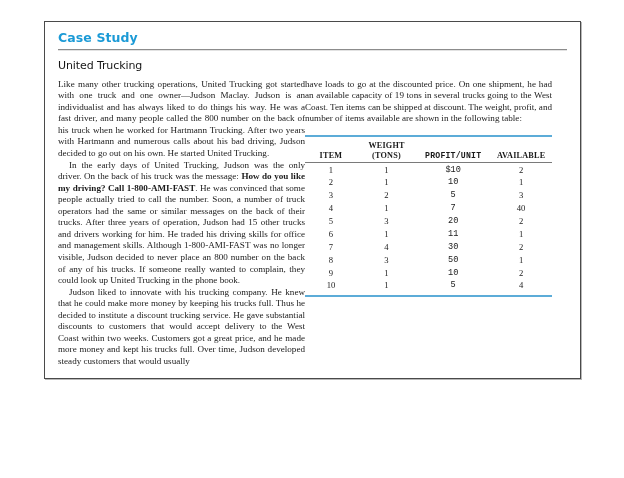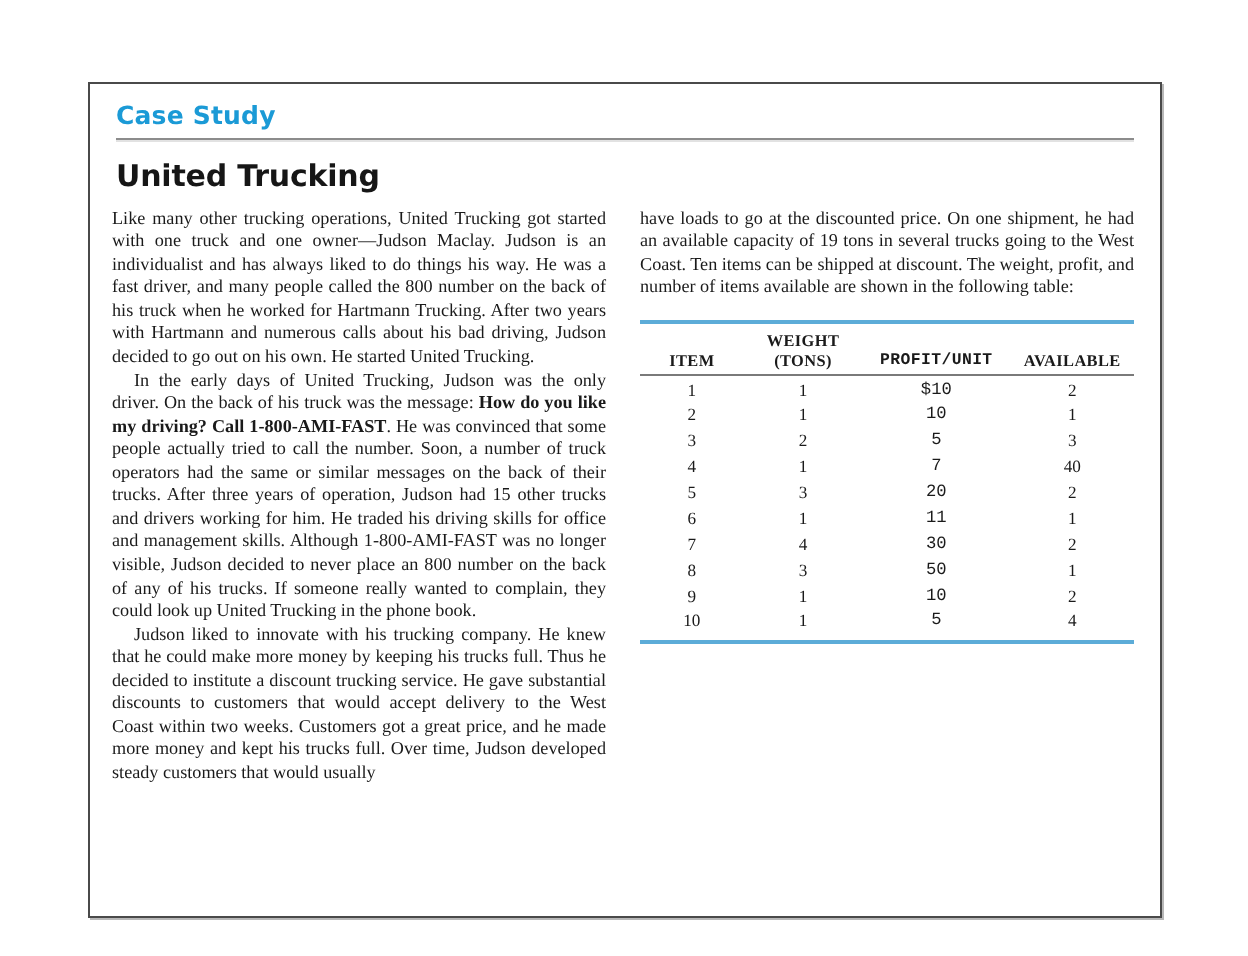--- a/index.html
+++ b/index.html
@@ -13,26 +13,25 @@
     font-family: "Liberation Serif", serif;
     color: #1a1a1a;
     overflow: hidden;
   }
 
   .page {
     position: absolute;
     left: 44px;
     top: 21px;
     width: 537px;
-    height: 418px;
+    height: 358px;
     background: #ffffff;
     border: 1px solid #4a4a4a;
     box-sizing: border-box;
     box-shadow: 1px 1px 0 #b8b8b8;
-    margin-top: 20px;
   }
 
   .inner {
     padding: 9px 13px 0 13px;
   }
 
   
   .case-study-head {
     font-family: "DejaVu Sans", sans-serif;
     font-weight: bold;
@@ -43,32 +42,30 @@
     line-height: 1.1;
   }
   .head-rule {
     height: 0;
     border-top: 1px solid #8c8c8c;
     border-bottom: 1px solid #e2e2e2;
     margin: 0 0 8px 0;
   }
   .sub-head {
     font-family: "DejaVu Sans", sans-serif;
-    font-weight: bold;
-    font-size: 15px;
+    font-weight: normal;
+    font-size: 11px;
     color: #161616;
     margin: 0 0 7px 0;
     letter-spacing: -0.1px;
   }
 
   
   .cols {
     display: flex;
-    gap: 17px;
-    justify-content: flex-end;
   }
   .col {
     width: 247px;
     flex: 0 0 247px;
   }
 
   p.body {
     margin: 0;
     font-size: 9.1px;
     line-height: 11.55px;

